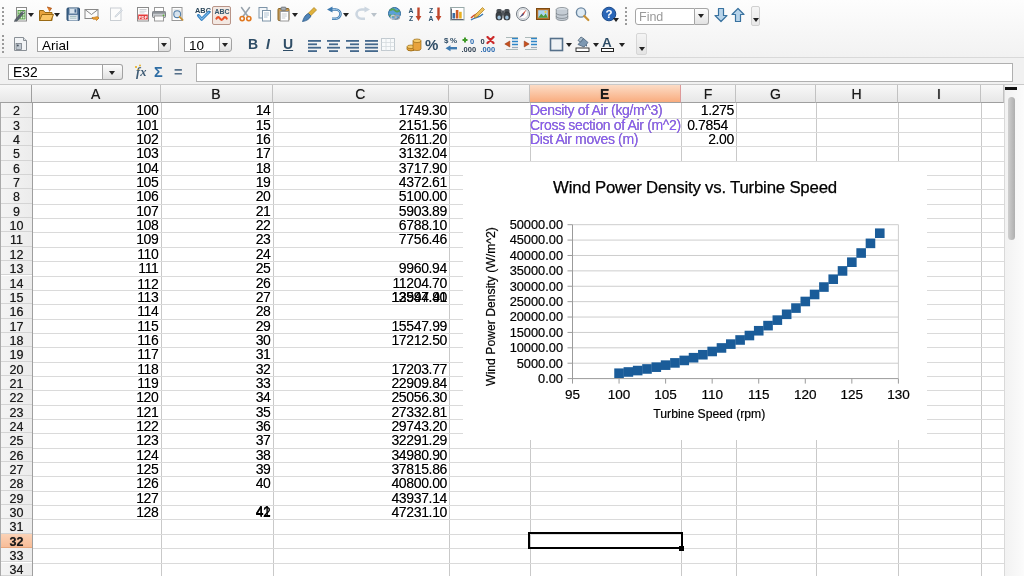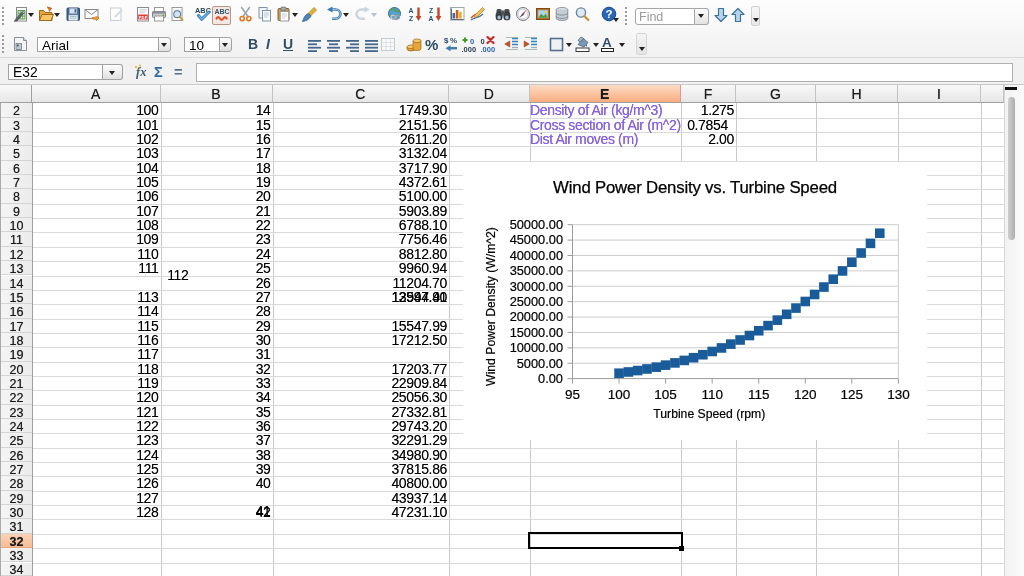--- a/index.html
+++ b/index.html
@@ -420,25 +420,24 @@
 <div class="cellnum" style="left:160.5px;top:203.75px;width:110.0px;line-height:14.6px;">21</div>
 <div class="cellnum" style="left:272.5px;top:203.75px;width:174.5px;line-height:14.6px;">5903.89</div>
 <div class="cellnum" style="left:32px;top:218.10px;width:126.5px;line-height:14.6px;">108</div>
 <div class="cellnum" style="left:160.5px;top:218.10px;width:110.0px;line-height:14.6px;">22</div>
 <div class="cellnum" style="left:272.5px;top:218.10px;width:174.5px;line-height:14.6px;">6788.10</div>
 <div class="cellnum" style="left:32px;top:232.45px;width:126.5px;line-height:14.6px;">109</div>
 <div class="cellnum" style="left:160.5px;top:232.45px;width:110.0px;line-height:14.6px;">23</div>
 <div class="cellnum" style="left:272.5px;top:232.45px;width:174.5px;line-height:14.6px;">7756.46</div>
 <div class="cellnum" style="left:32px;top:246.80px;width:126.5px;line-height:14.6px;">110</div>
 <div class="cellnum" style="left:160.5px;top:246.80px;width:110.0px;line-height:14.6px;">24</div>
-<div class="cellnum" style="left:272.5px;top:246.80px;width:174.5px;line-height:14.6px;">8812.80</div>
 <div class="cellnum" style="left:32px;top:261.15px;width:126.5px;line-height:14.6px;">111</div>
 <div class="cellnum" style="left:160.5px;top:261.15px;width:110.0px;line-height:14.6px;">25</div>
 <div class="cellnum" style="left:272.5px;top:261.15px;width:174.5px;line-height:14.6px;">9960.94</div>
-<div class="cellnum" style="left:32px;top:268px;width:126.5px;line-height:14.6px;margin-left:30px;">112</div>
+<div class="cellnum" style="left:32px;top:277px;width:126.5px;line-height:14.6px;">112</div>
 <div class="cellnum" style="left:160.5px;top:275.50px;width:110.0px;line-height:14.6px;">26</div>
 <div class="cellnum" style="left:272.5px;top:275.50px;width:174.5px;line-height:14.6px;">11204.70</div>
 <div class="cellnum" style="left:32px;top:289.85px;width:126.5px;line-height:14.6px;">113</div>
 <div class="cellnum" style="left:160.5px;top:289.85px;width:110.0px;line-height:14.6px;">27</div>
 <div class="cellnum" style="left:272.5px;top:289.85px;width:174.5px;line-height:14.6px;">12547.91</div>
 <div class="cellnum" style="left:32px;top:304.20px;width:126.5px;line-height:14.6px;">114</div>
 <div class="cellnum" style="left:160.5px;top:304.20px;width:110.0px;line-height:14.6px;">28</div>
 <div class="cellnum" style="left:272.5px;top:290px;width:174.5px;line-height:14.6px;">13994.40</div>
 <div class="cellnum" style="left:32px;top:318.55px;width:126.5px;line-height:14.6px;">115</div>
 <div class="cellnum" style="left:160.5px;top:318.55px;width:110.0px;line-height:14.6px;">29</div>

